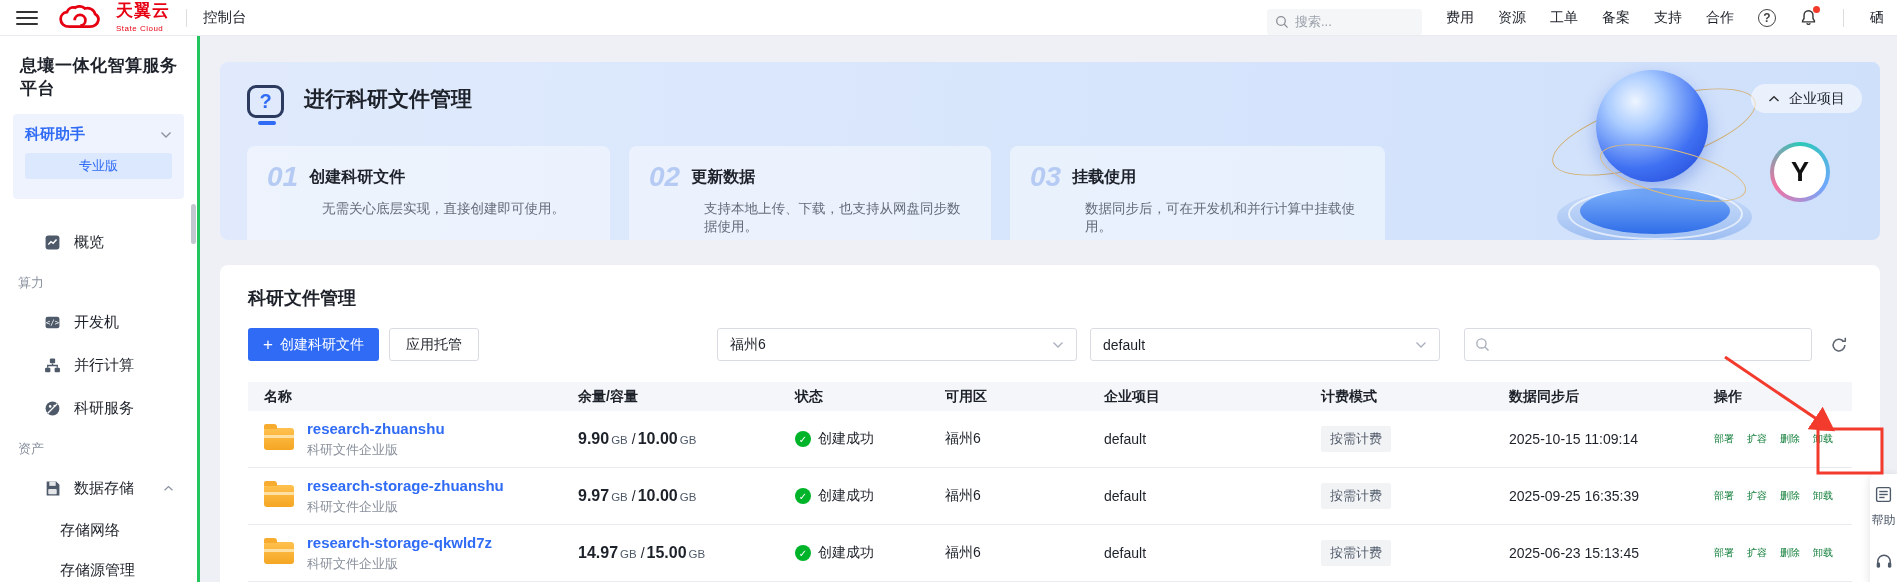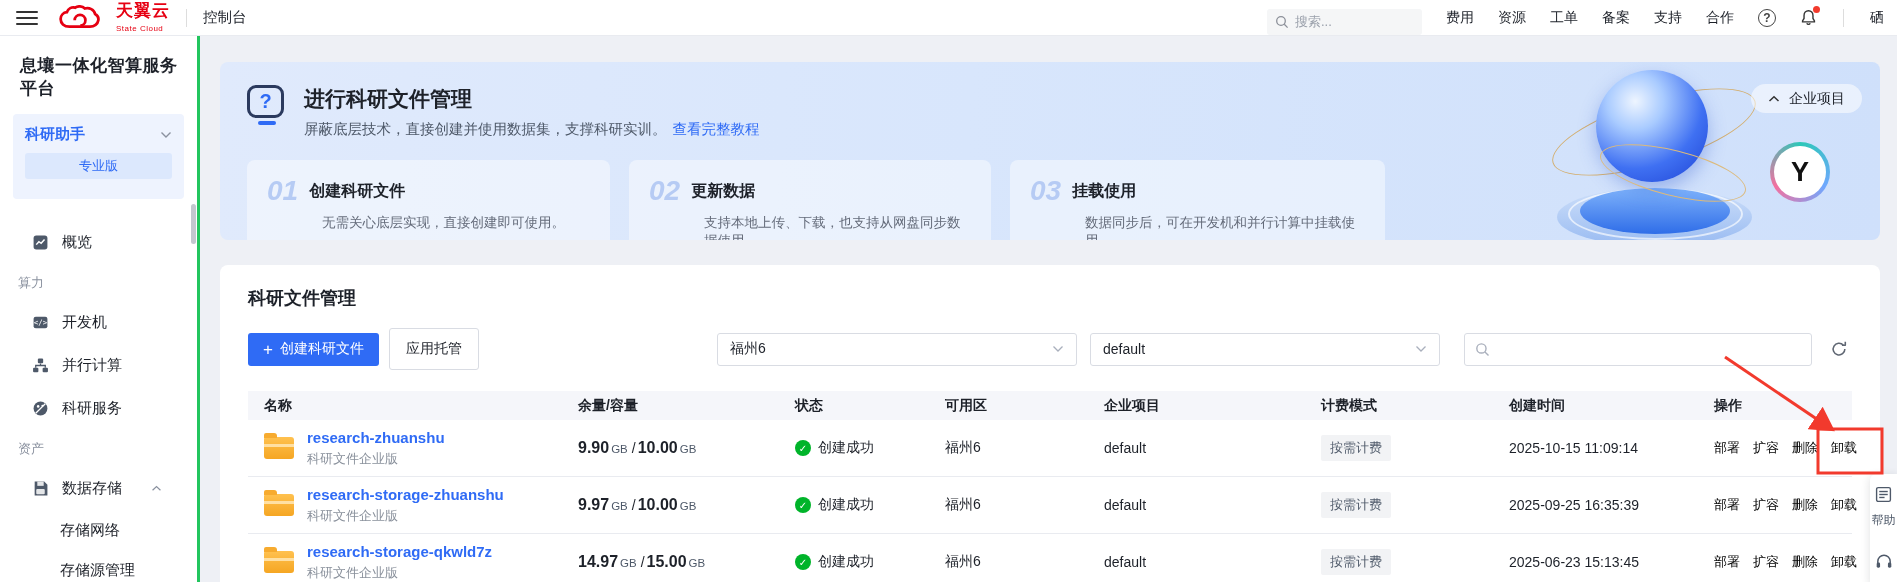--- a/index.html
+++ b/index.html
@@ -28,21 +28,21 @@
   
   .layout { display:flex; height:546px; }
   .sidebar { width:200px; background:#fff; border-right:3px solid #22c55e; position:relative; flex-shrink:0; }
   .scroll-thumb { position:absolute; right:1px; top:168px; width:5px; height:40px; background:#c3c7cf; border-radius:3px; }
   .platform-title { font-size:17px; font-weight:bold; padding:18px 14px 0 20px; letter-spacing:.5px; }
   .product-card { margin:14px 13px 0; background:#eef3fe; border-radius:4px; padding:11px 12px 20px; }
   .product-head { display:flex; align-items:center; justify-content:space-between; cursor:pointer; }
   .product-name { font-size:15px; font-weight:bold; color:#2f6bf5; }
   .edition-pill { margin-top:9px; background:#dce8fd; border-radius:3px; text-align:center; font-size:13px; color:#2f6bf5; padding:4px 0; }
   .menu { padding-top:22px; }
-  .m-item { height:43px; display:flex; align-items:center; padding-left:32px; gap:13px; font-size:15px; cursor:pointer; }
+  .m-item { height:43px; display:flex; align-items:center; padding-left:44px; gap:13px; font-size:15px; cursor:pointer; }
   .m-item svg { flex-shrink:0; }
   .m-section { height:37px; display:flex; align-items:center; padding-left:18px; font-size:13px; color:#8a919f; }
   .m-sub { height:40px; display:flex; align-items:center; padding-left:60px; font-size:15px; cursor:pointer; }
   .m-chevron { margin-left:16px; display:flex; }
 
   
   .main { flex:1; padding:26px 17px 0 20px; overflow:hidden; }
 
   .banner { position:relative; height:178px; border-radius:8px; background:linear-gradient(93deg,#e0eafc 0%,#d8e6fc 45%,#cfe0fb 100%); padding:23px 0 0 27px; overflow:hidden; }
   .banner-head { display:flex; gap:17px; }
@@ -70,21 +70,21 @@
   .gring1 { width:212px; height:64px; top:36px; left:-4px; transform:rotate(-17deg); }
   .gring2 { width:150px; height:46px; top:86px; left:46px; transform:rotate(14deg); border-color:#dcba7c; }
   .platform-logo { position:absolute; top:80px; right:50px; width:60px; height:60px; border-radius:50%; background:conic-gradient(#2cc8b8,#6fa8ff,#f271a0,#2cc8b8); display:flex; align-items:center; justify-content:center; }
   .platform-logo .inner { width:52px; height:52px; border-radius:50%; background:#fff; display:flex; align-items:center; justify-content:center; font-weight:900; font-size:27px; color:#111; }
 
   
   .files-card { margin-top:25px; background:#fff; border-radius:8px; padding:21px 28px 0; height:360px; overflow:hidden; }
   .files-title { font-size:18px; font-weight:bold; }
   .toolbar { margin-top:18px; display:flex; align-items:center; }
   .btn-primary { height:33px; background:#2f6bf5; color:#fff; border:none; border-radius:3px; font-size:14px; padding:0 15px; display:flex; align-items:center; gap:7px; cursor:pointer; font-family:inherit; }
-  .btn-plain { height:42px; background:#fff; border:1px solid #d9dce3; border-radius:3px; font-size:14px; padding:4px 16px; margin-left:10px; cursor:pointer; font-family:inherit; color:#1d2129; }
+  .btn-plain { height:33px; background:#fff; border:1px solid #d9dce3; border-radius:3px; font-size:14px; padding:4px 16px; margin-left:10px; cursor:pointer; font-family:inherit; color:#1d2129; }
   .select { height:33px; border:1px solid #d9dce3; border-radius:3px; background:#fff; display:flex; align-items:center; justify-content:space-between; padding:0 12px; font-size:14px; cursor:pointer; }
   .sel-region { width:360px; margin-left:auto; }
   .sel-project { width:350px; margin-left:13px; }
   .search-box { width:348px; height:33px; border:1px solid #d9dce3; border-radius:3px; margin-left:24px; display:flex; align-items:center; padding:0 10px; }
   .search-box input { flex:1; border:none; outline:none; font-size:13.5px; color:#333; }
   .search-box input::placeholder { color:#a9afbc; }
   .refresh-btn { margin-left:14px; background:none; border:none; cursor:pointer; display:flex; padding:4px; }
 
   .table { margin-top:21px; }
   .tr { display:grid; grid-template-columns:330px 217px 150px 159px 217px 188px 205px 1fr; align-items:center; }
@@ -96,21 +96,21 @@
   .folder::before { content:''; position:absolute; top:-4px; left:0; width:13px; height:5px; background:#f7ab2f; border-radius:2px 3px 0 0; }
   .folder::after { content:''; position:absolute; top:7px; left:0; right:0; height:3px; background:#ffe0a3; }
   .name-link { font-size:15px; font-weight:bold; color:#2f6bf5; cursor:pointer; }
   .name-sub { font-size:13px; color:#8a919c; margin-top:4px; }
   .cap b { font-size:16px; } .cap i { font-style:normal; font-size:11.5px; color:#4e5969; margin:0 2px; } .cap s { text-decoration:none; margin:0 2px; color:#1d2129; }
   .status { display:flex; align-items:center; gap:7px; font-size:14px; }
   .chk { width:16px; height:16px; border-radius:50%; background:#00b42a; color:#fff; font-size:10px; display:flex; align-items:center; justify-content:center; flex-shrink:0; }
   .td { font-size:14px; }
   .tag { display:inline-block; background:#f2f3f5; color:#4e5969; font-size:13px; padding:4px 9px; border-radius:2px; }
   .ops { display:flex; gap:13px; }
-  .ops a { font-size:13px; color:#000000; text-decoration:none; cursor:pointer; white-space:nowrap; }
+  .ops a { font-size:10px; color:#15803d; text-decoration:none; cursor:pointer; white-space:nowrap; }
 
   
   #annotation-svg { position:absolute; left:0; top:0; z-index:40; pointer-events:none; }
   .help-widget { position:absolute; right:0; top:474px; width:27px; background:#fff; border-radius:6px 0 0 6px; box-shadow:0 2px 10px rgba(31,35,41,.14); padding:12px 2px 16px; display:flex; flex-direction:column; align-items:center; z-index:30; }
   .help-label { font-size:12px; color:#4e5969; margin-top:9px; white-space:nowrap; }
   .help-headset { margin-top:24px; display:flex; }
   svg.ic { display:block; }
 </style>
 </head>
 <body>
@@ -248,23 +248,20 @@
   <main class="main">
 
     <section class="banner">
       <div class="banner-head">
         <div class="qicon">
           <div class="qbox">?</div>
             <div class="qbar"></div>
         </div>
         <div>
           <div class="banner-title">进行科研文件管理</div>
-          <div class="banner-sub">
-            <span>屏蔽底层技术，直接创建并使用数据集，支撑科研实训。</span><span class="banner-link">查看完整教程</span>
-          </div>
         </div>
       </div>
       <div class="steps">
           <div class="step-card">
             <div class="step-head">
               <span class="step-num">01</span>
               <span class="step-title">创建科研文件</span>
             </div>
             <div class="step-desc">无需关心底层实现，直接创建即可使用。</div>
           </div>
@@ -346,21 +343,21 @@
       </div>
 
       <div class="table">
         <div class="tr thead">
             <div class="td">名称</div>
             <div class="td">余量/容量</div>
             <div class="td">状态</div>
             <div class="td">可用区</div>
             <div class="td">企业项目</div>
             <div class="td">计费模式</div>
-            <div class="td">创建时间</div>
+            <div class="td">数据同步后</div>
             <div class="td">操作</div>
           </div>
         <div>
   <div class="tr row">
     <div class="td cell-name">
       <span class="folder"></span>
       <span>
         <div class="name-link">research-zhuanshu</div>
         <div class="name-sub">科研文件企业版</div>
       </span>

